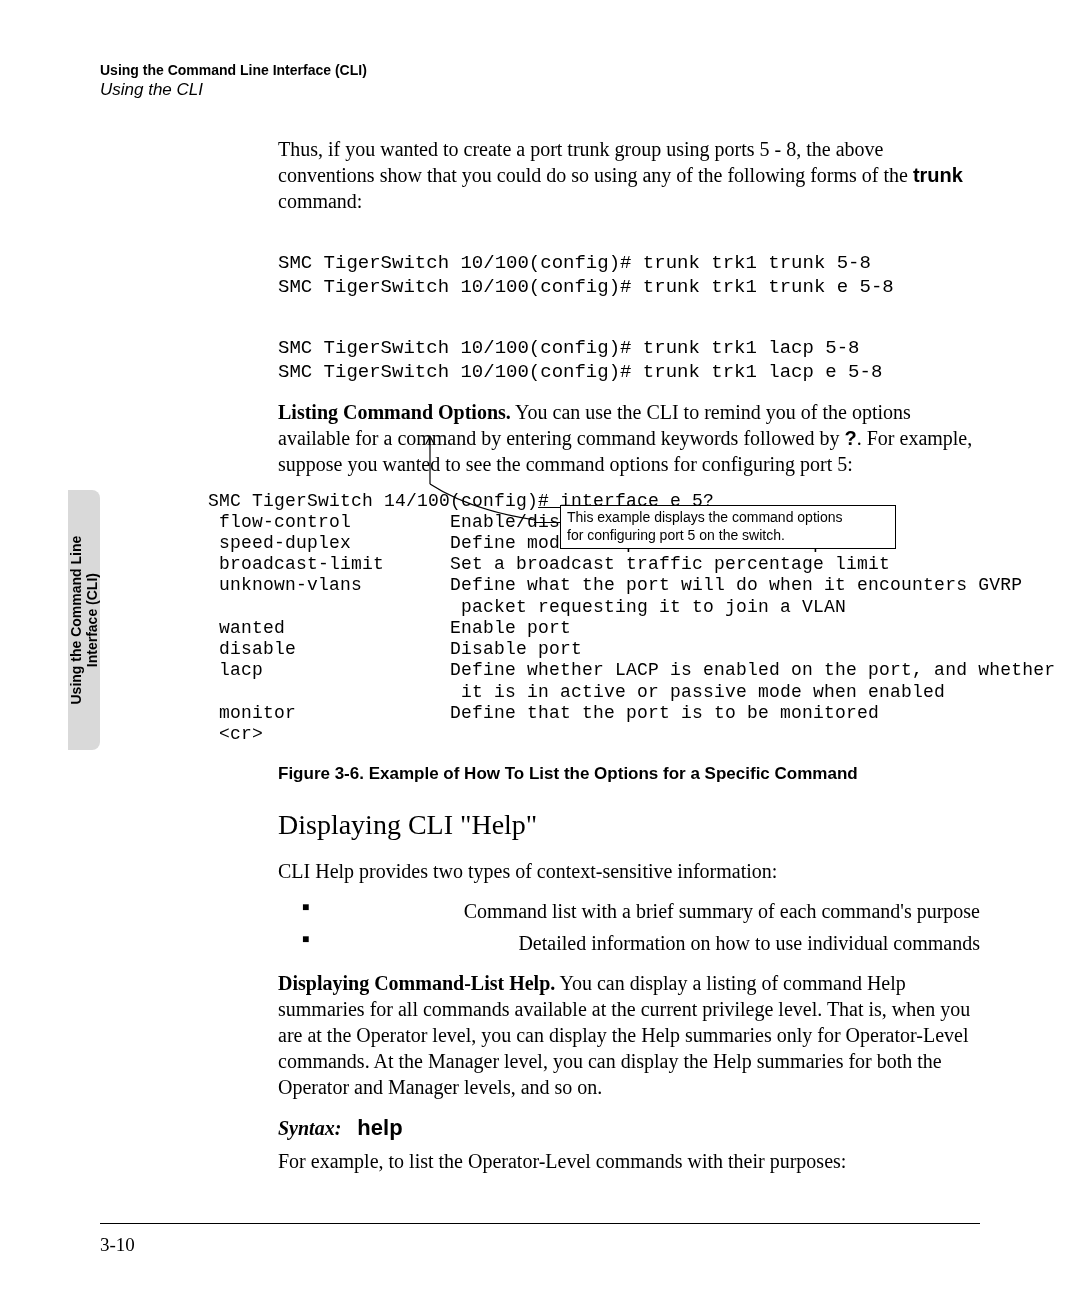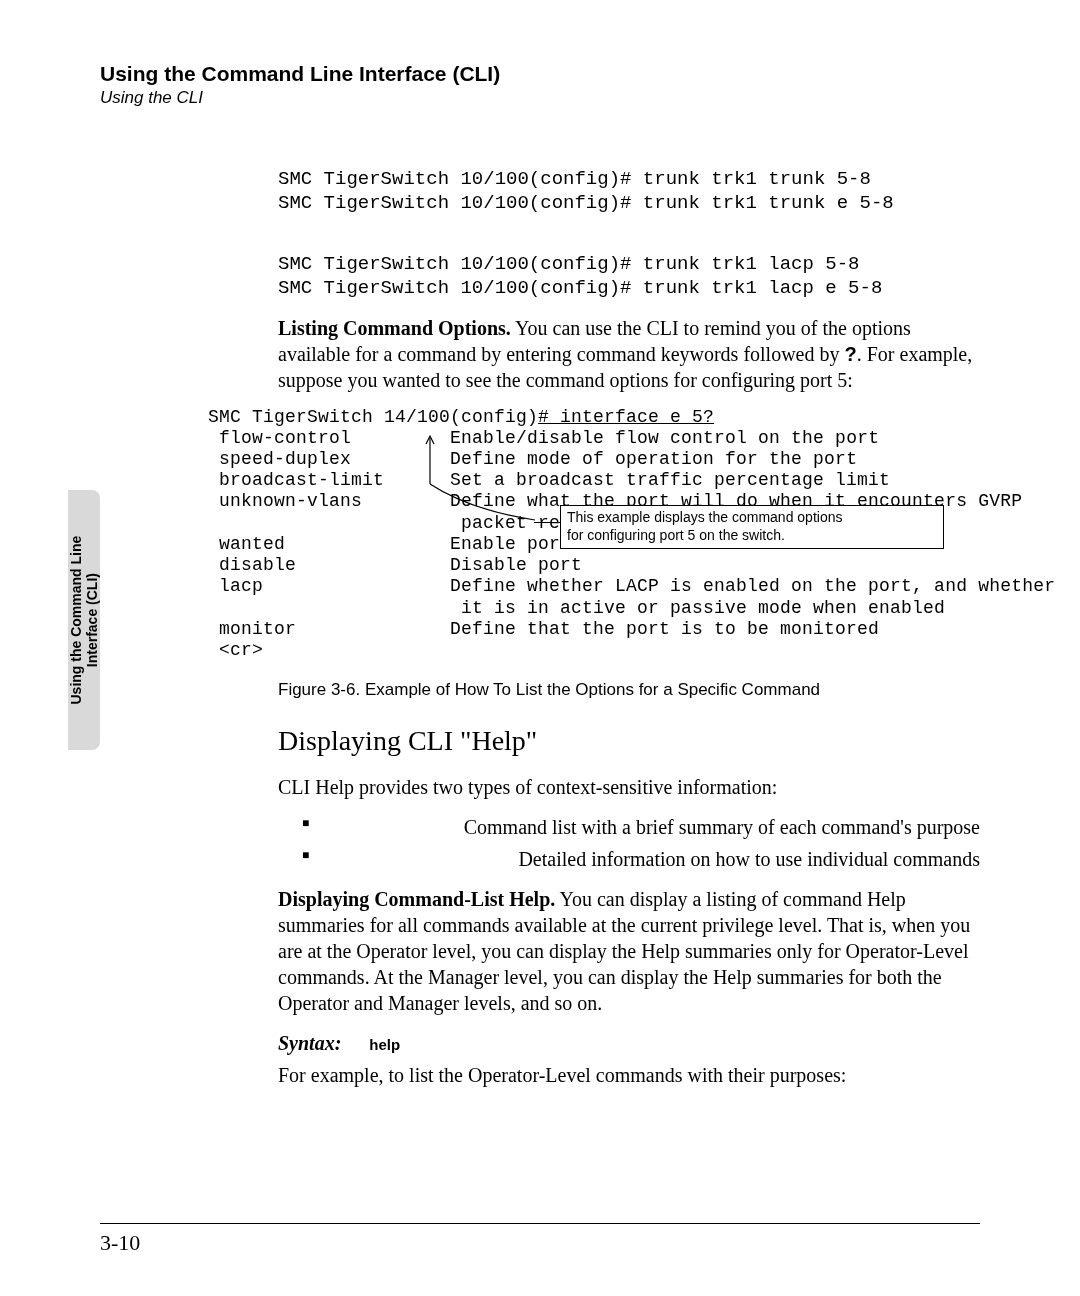--- a/index.html
+++ b/index.html
@@ -5,21 +5,21 @@
   * { margin: 0; padding: 0; box-sizing: border-box; }
   body {
     width: 1080px;
     height: 1296px;
     background: #fff;
     font-family: "Times New Roman", Times, serif;
     color: #000;
     position: relative;
     padding: 62px 100px 40px 100px;
   }
-  .header-bold { font-family: Arial, Helvetica, sans-serif; font-weight: bold; font-size: 21px; }
+  .header-bold { font-family: Arial, Helvetica, sans-serif; font-weight: bold; font-size: 14px; }
   .header-sub { font-family: Arial, Helvetica, sans-serif; font-weight: 400; font-size: 17px; margin-top: 2px; font-style: italic; }
   .main-col { margin-left: 178px; margin-top: 36px; font-size: 20px; line-height: 1.3; }
   .para { margin-bottom: 14px; }
   .mono { font-family: "Courier New", Courier, monospace; font-size: 19px; white-space: pre; line-height: 1.25; }
   .mono-block { margin-bottom: 14px; }
   .bold { font-weight: bold; }
   .sans-bold { font-family: Arial, Helvetica, sans-serif; font-weight: bold; }
   .side-tab {
     position: absolute;
     left: 68px;
@@ -44,69 +44,72 @@
   }
   .term-block {
     font-family: "Lucida Console","Courier New",monospace;
     font-size: 18px;
     white-space: pre;
     line-height: 1.18;
     margin-left: -70px;
     margin-top: 12px;
     letter-spacing: 0.2px;
   }
-  .figcap { font-family: Arial, Helvetica, sans-serif; font-weight: normal; font-size: 17px; margin-top: 18px; }
+  .figcap { font-family: Arial, Helvetica, sans-serif; font-weight: bold; font-size: 17px; margin-top: 18px; }
   .h2-serif { font-family: "Times New Roman", serif; font-size: 28px; margin-top: 22px; margin-bottom: 14px; }
   ul.sq { list-style: none; margin-left: 24px; margin-top: 6px; margin-bottom: 14px; }
   ul.sq li { position: relative; padding-left: 24px; margin-bottom: 6px; font-size: 20px; text-align: right; }
   ul.sq li::before { content: "■"; position: absolute; left: 0; top: 2px; font-size: 12px; }
   .syntax-line { margin-top: 10px; margin-bottom: 6px; }
   .syntax-line .lbl { font-style: italic; font-weight: bold; font-family: "Times New Roman", serif; font-size: 20px; }
-  .syntax-line .val { font-family: Arial, Helvetica, sans-serif; font-weight: bold; font-size: 15px; margin-left: 28px; }
+  .syntax-line .val { font-family: Arial, Helvetica, sans-serif; font-weight: bold; font-size: 22px; margin-left: 16px; }
   .callout-box {
     position: absolute;
     left: 560px;
     top: 505px;
-    width: 384px;
+    width: 336px;
     border: 1px solid #000;
     background: #fff;
     font-family: Arial, Helvetica, sans-serif;
     font-size: 14px;
     padding: 3px 6px 4px 6px;
     line-height: 1.25;
   }
   .callout-line {
     position: absolute;
     left: 534px;
     top: 522px;
     width: 26px;
     height: 1px;
     background: #000;
   }
   .underline-seg { text-decoration: underline; }
   .footer-rule { position: absolute; left: 100px; right: 100px; bottom: 72px; height: 1px; background: #000; }
-  .page-num { position: absolute; left: 100px; bottom: 40px; font-size: 22px; font-family: "Times New Roman", serif; }
+  .page-num { position: absolute; left: 100px; bottom: 40px; font-size: 19px; font-family: "Times New Roman", serif; }
   
   .overlay-svg { position: absolute; left: 0; top: 0; pointer-events: none; }
 </style>
 </head>
 <body>
 
 <div class="header-bold">Using the Command Line Interface (CLI)</div>
 <div class="header-sub">Using the CLI</div>
 
 <div class="side-tab">
   <div class="rot">
     <span>Using the Command Line</span><br>
     <span>Interface (CLI)</span>
   </div>
 </div>
 
 <div class="main-col">
 
+  <p class="para">
+    <span>Thus, if you wanted to create a port trunk group using ports 5 - 8, the above conventions show that you could do so using any of the following forms of the </span><span class="sans-bold">trunk</span><span> command:</span>
+  </p>
 
   <div class="mono mono-block">
 <span>SMC TigerSwitch 10/100(config)# trunk trk1 trunk 5-8</span>
 <span>SMC TigerSwitch 10/100(config)# trunk trk1 trunk e 5-8</span>
 </div>
   <div class="mono mono-block">
 <span>SMC TigerSwitch 10/100(config)# trunk trk1 lacp 5-8</span>
 <span>SMC TigerSwitch 10/100(config)# trunk trk1 lacp e 5-8</span>
 </div>
 

